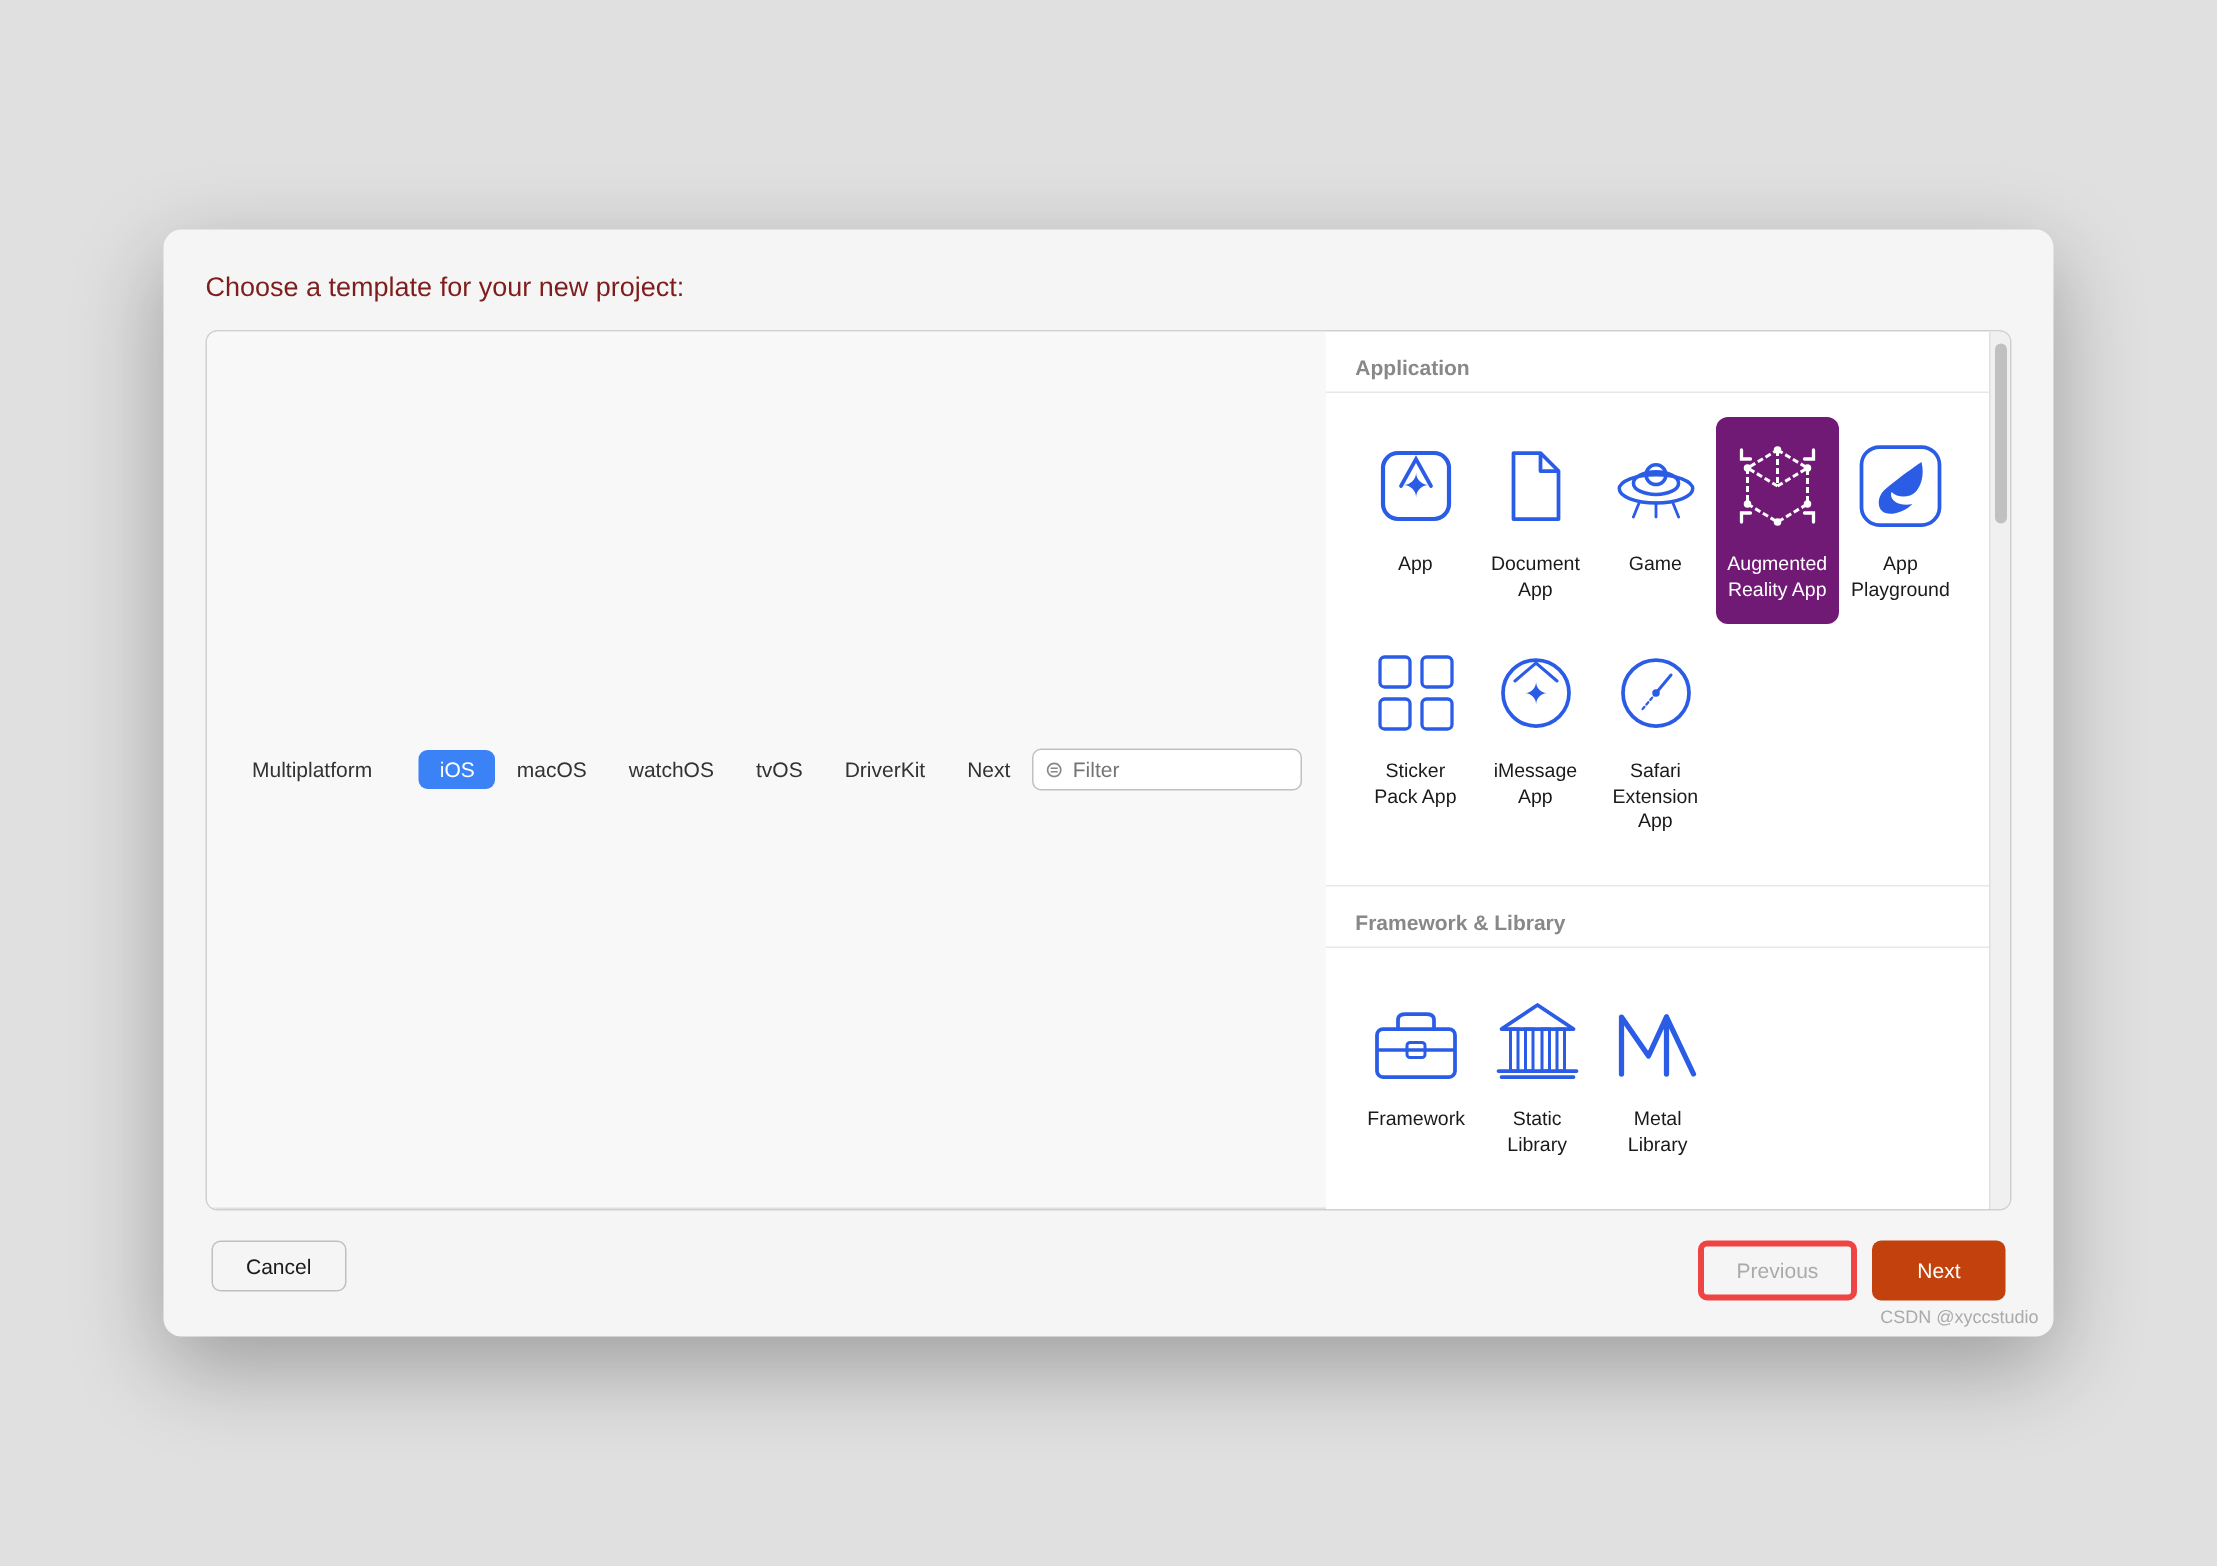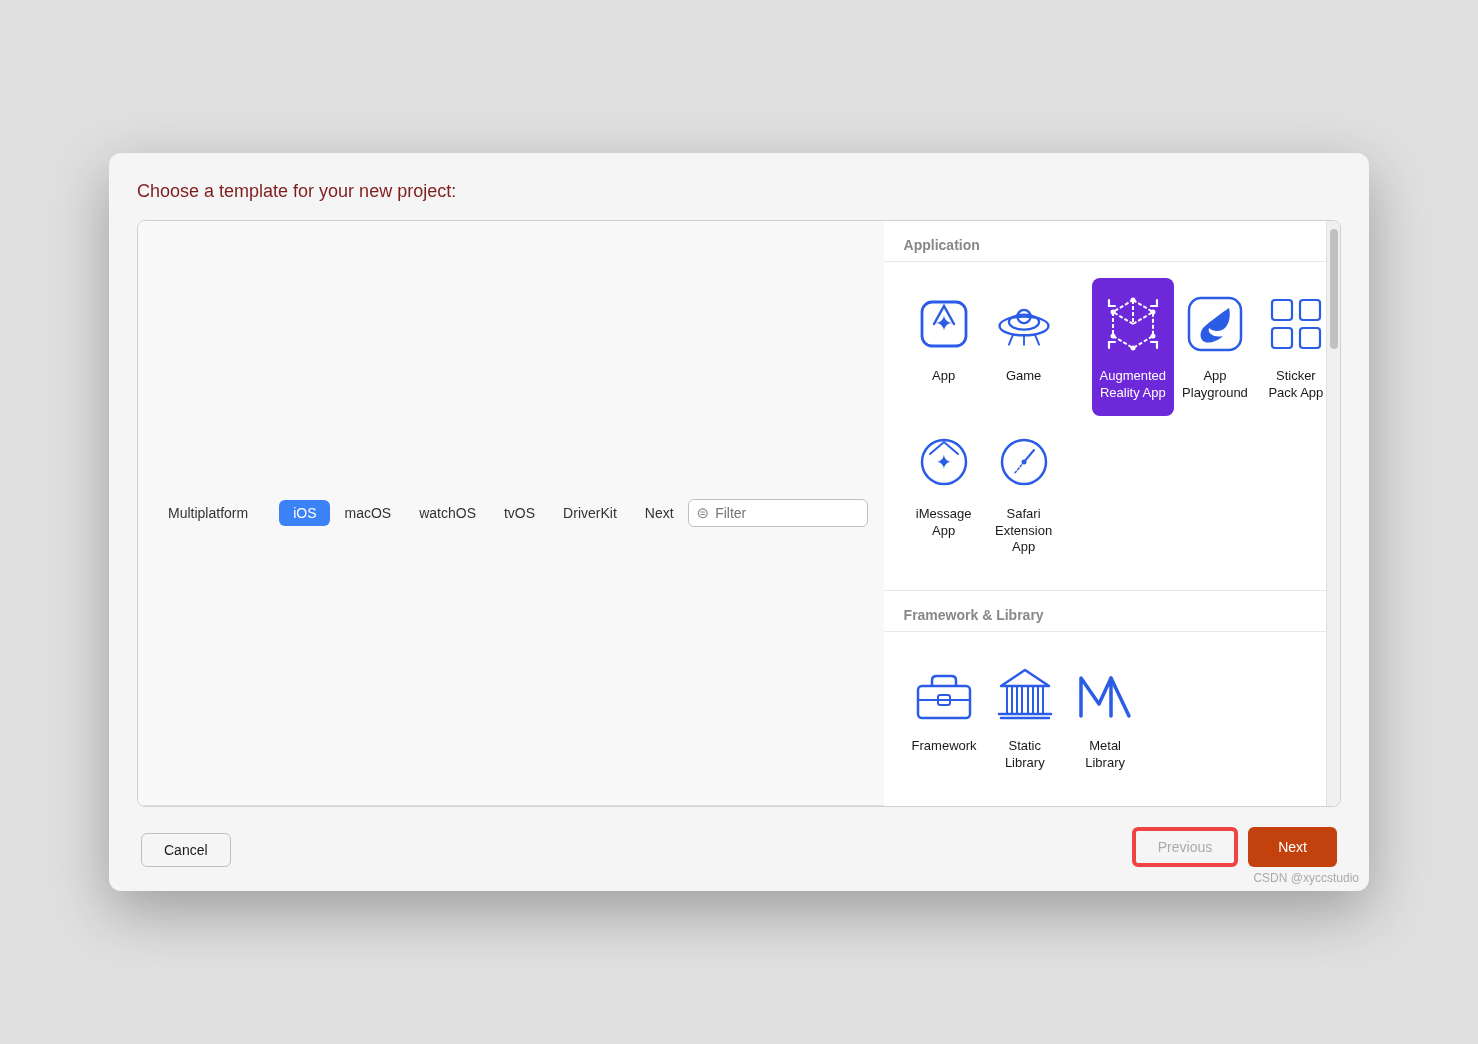--- a/index.html
+++ b/index.html
@@ -136,43 +136,42 @@
       display: flex;
       flex-direction: column;
       align-items: center;
       padding: 14px 8px;
       border-radius: 8px;
       cursor: pointer;
       user-select: none;
       gap: 12px;
     }
     .template-item.selected {
-      background: #6d28d9;
-      margin-left: 28px;
+      background: #701a75;
     }
     .template-item.selected .item-label {
       color: #fff;
     }
     .item-icon {
       width: 64px;
       height: 64px;
       display: flex;
       align-items: center;
       justify-content: center;
     }
     .item-label {
       font-size: 13px;
       color: #1a1a1a;
       text-align: center;
       line-height: 1.3;
     }
     
     .bottom-bar {
       display: flex;
-      align-items: flex-end;
+      align-items: flex-start;
       justify-content: space-between;
       padding: 0 4px;
     }
     .btn-cancel {
       padding: 8px 22px;
       border: 1px solid #c0c0c0;
       border-radius: 6px;
       background: #f5f5f5;
       font-size: 14px;
       color: #1a1a1a;
@@ -244,20 +243,29 @@
             <div class="item-icon">
               <svg width="60" height="60" viewBox="0 0 60 60" fill="none">
                 <rect x="8" y="8" width="44" height="44" rx="10" stroke="#2b5ce6" stroke-width="2.8" fill="none"></rect>
                 <text x="30" y="37" text-anchor="middle" font-size="22" fill="#2b5ce6" font-family="Arial">✦</text>
                 <path d="M20 30 L30 12 L40 30" stroke="#2b5ce6" stroke-width="2.5" fill="none" stroke-linecap="round"></path>
               </svg>
             </div>
             <span class="item-label">App</span>
           </div>
 
+          <div class="template-item">
+            <div class="item-icon">
+              <svg width="60" height="60" viewBox="0 0 60 60" fill="none">
+                <path d="M15 8 L15 52 L45 52 L45 20 L33 8 Z" stroke="#2b5ce6" stroke-width="2.5" fill="none" stroke-linejoin="round"></path>
+                <path d="M33 8 L33 20 L45 20" stroke="#2b5ce6" stroke-width="2.5" fill="none" stroke-linejoin="round"></path>
+              </svg>
+            </div>
+            <span class="item-label">Document App</span>
+          </div>
 
           <div class="template-item">
             <div class="item-icon">
               <svg width="68" height="60" viewBox="0 0 68 60" fill="none">
 
                 <ellipse cx="34" cy="32" rx="26" ry="10" stroke="#2b5ce6" stroke-width="2.5" fill="none"></ellipse>
                 <ellipse cx="34" cy="28" rx="16" ry="8" stroke="#2b5ce6" stroke-width="2.5" fill="none"></ellipse>
                 <circle cx="34" cy="22" r="7" stroke="#2b5ce6" stroke-width="2.5" fill="none"></circle>
 
                 <line x1="22" y1="42" x2="18" y2="52" stroke="#2b5ce6" stroke-width="2" stroke-linecap="round"></line>

